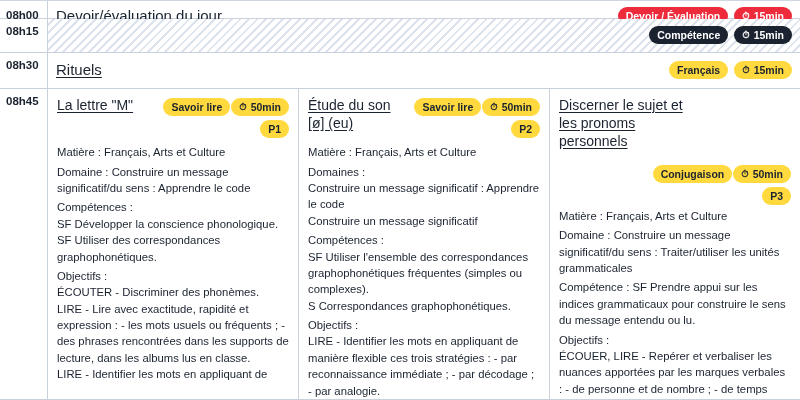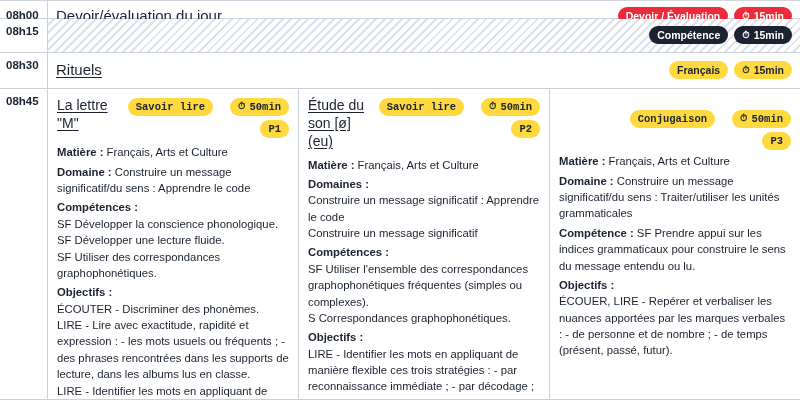--- a/index.html
+++ b/index.html
@@ -120,31 +120,30 @@
   }
   .head-badges {
     display: flex;
     flex-direction: column;
     align-items: flex-end;
     gap: 4px;
     padding-top: 2px;
   }
   .badge-line {
     display: flex;
-    gap: 17px;
+    gap: 1px;
     align-items: center;
-    font-family: Liberation Mono, monospace;
   }
   .body-text {
     margin-top: 6px;
     font-size: 11.3px;
     line-height: 1.45;
     color: #1b2330;
   }
-  .lbl { font-weight: 700; }
+  .lbl { font-weight: 400; }
   .sec { margin-top: 3px; }
   .ind { display: block; }
 </style>
 </head>
 <body>
 
 <div class="schedule">
 
   <div class="row row-1">
     <div class="time-col">08h00</div>
@@ -228,21 +227,20 @@
             <span class="lbl">Matière :</span>
             <span>Français, Arts et Culture</span>
           </div>
           <div class="sec">
             <span class="lbl">Domaine :</span>
             <span>Construire un message significatif/du sens : Apprendre le code</span>
           </div>
           <div class="sec">
             <div class="lbl">Compétences :</div>
             <span class="ind">SF Développer la conscience phonologique.</span>
-            <span class="ind">SF Développer une lecture fluide.</span>
             <span class="ind">SF Utiliser des correspondances graphophonétiques.</span>
           </div>
           <div class="sec">
             <div class="lbl">Objectifs :</div>
             <span class="ind">ÉCOUTER - Discriminer des phonèmes.</span>
             <span class="ind">LIRE - Lire avec exactitude, rapidité et expression : - les mots usuels ou fréquents ; - des phrases rencontrées dans les supports de lecture, dans les albums lus en classe.</span>
             <span class="ind">LIRE - Identifier les mots en appliquant de</span>
           </div>
         </div>
       </div>
@@ -283,20 +281,23 @@
             <span class="ind">S Correspondances graphophonétiques.</span>
           </div>
           <div class="sec">
             <div class="lbl">Objectifs :</div>
             <span class="ind">LIRE - Identifier les mots en appliquant de manière flexible ces trois stratégies : - par reconnaissance immédiate ; - par décodage ; - par analogie.</span>
           </div>
         </div>
       </div>
 
       <div class="col">
+        <div class="head-row">
+          <div class="col-head">Discerner le sujet et les pronoms personnels</div>
+        </div>
         <div class="head-badges" style="margin-top:12px;">
           <div class="badge-line">
             <span class="badge yellow">
               <span>Conjugaison</span>
             </span>
             <span class="badge yellow">
               <span class="ic">⏱</span>
               <span>50min</span>
             </span>
           </div>

